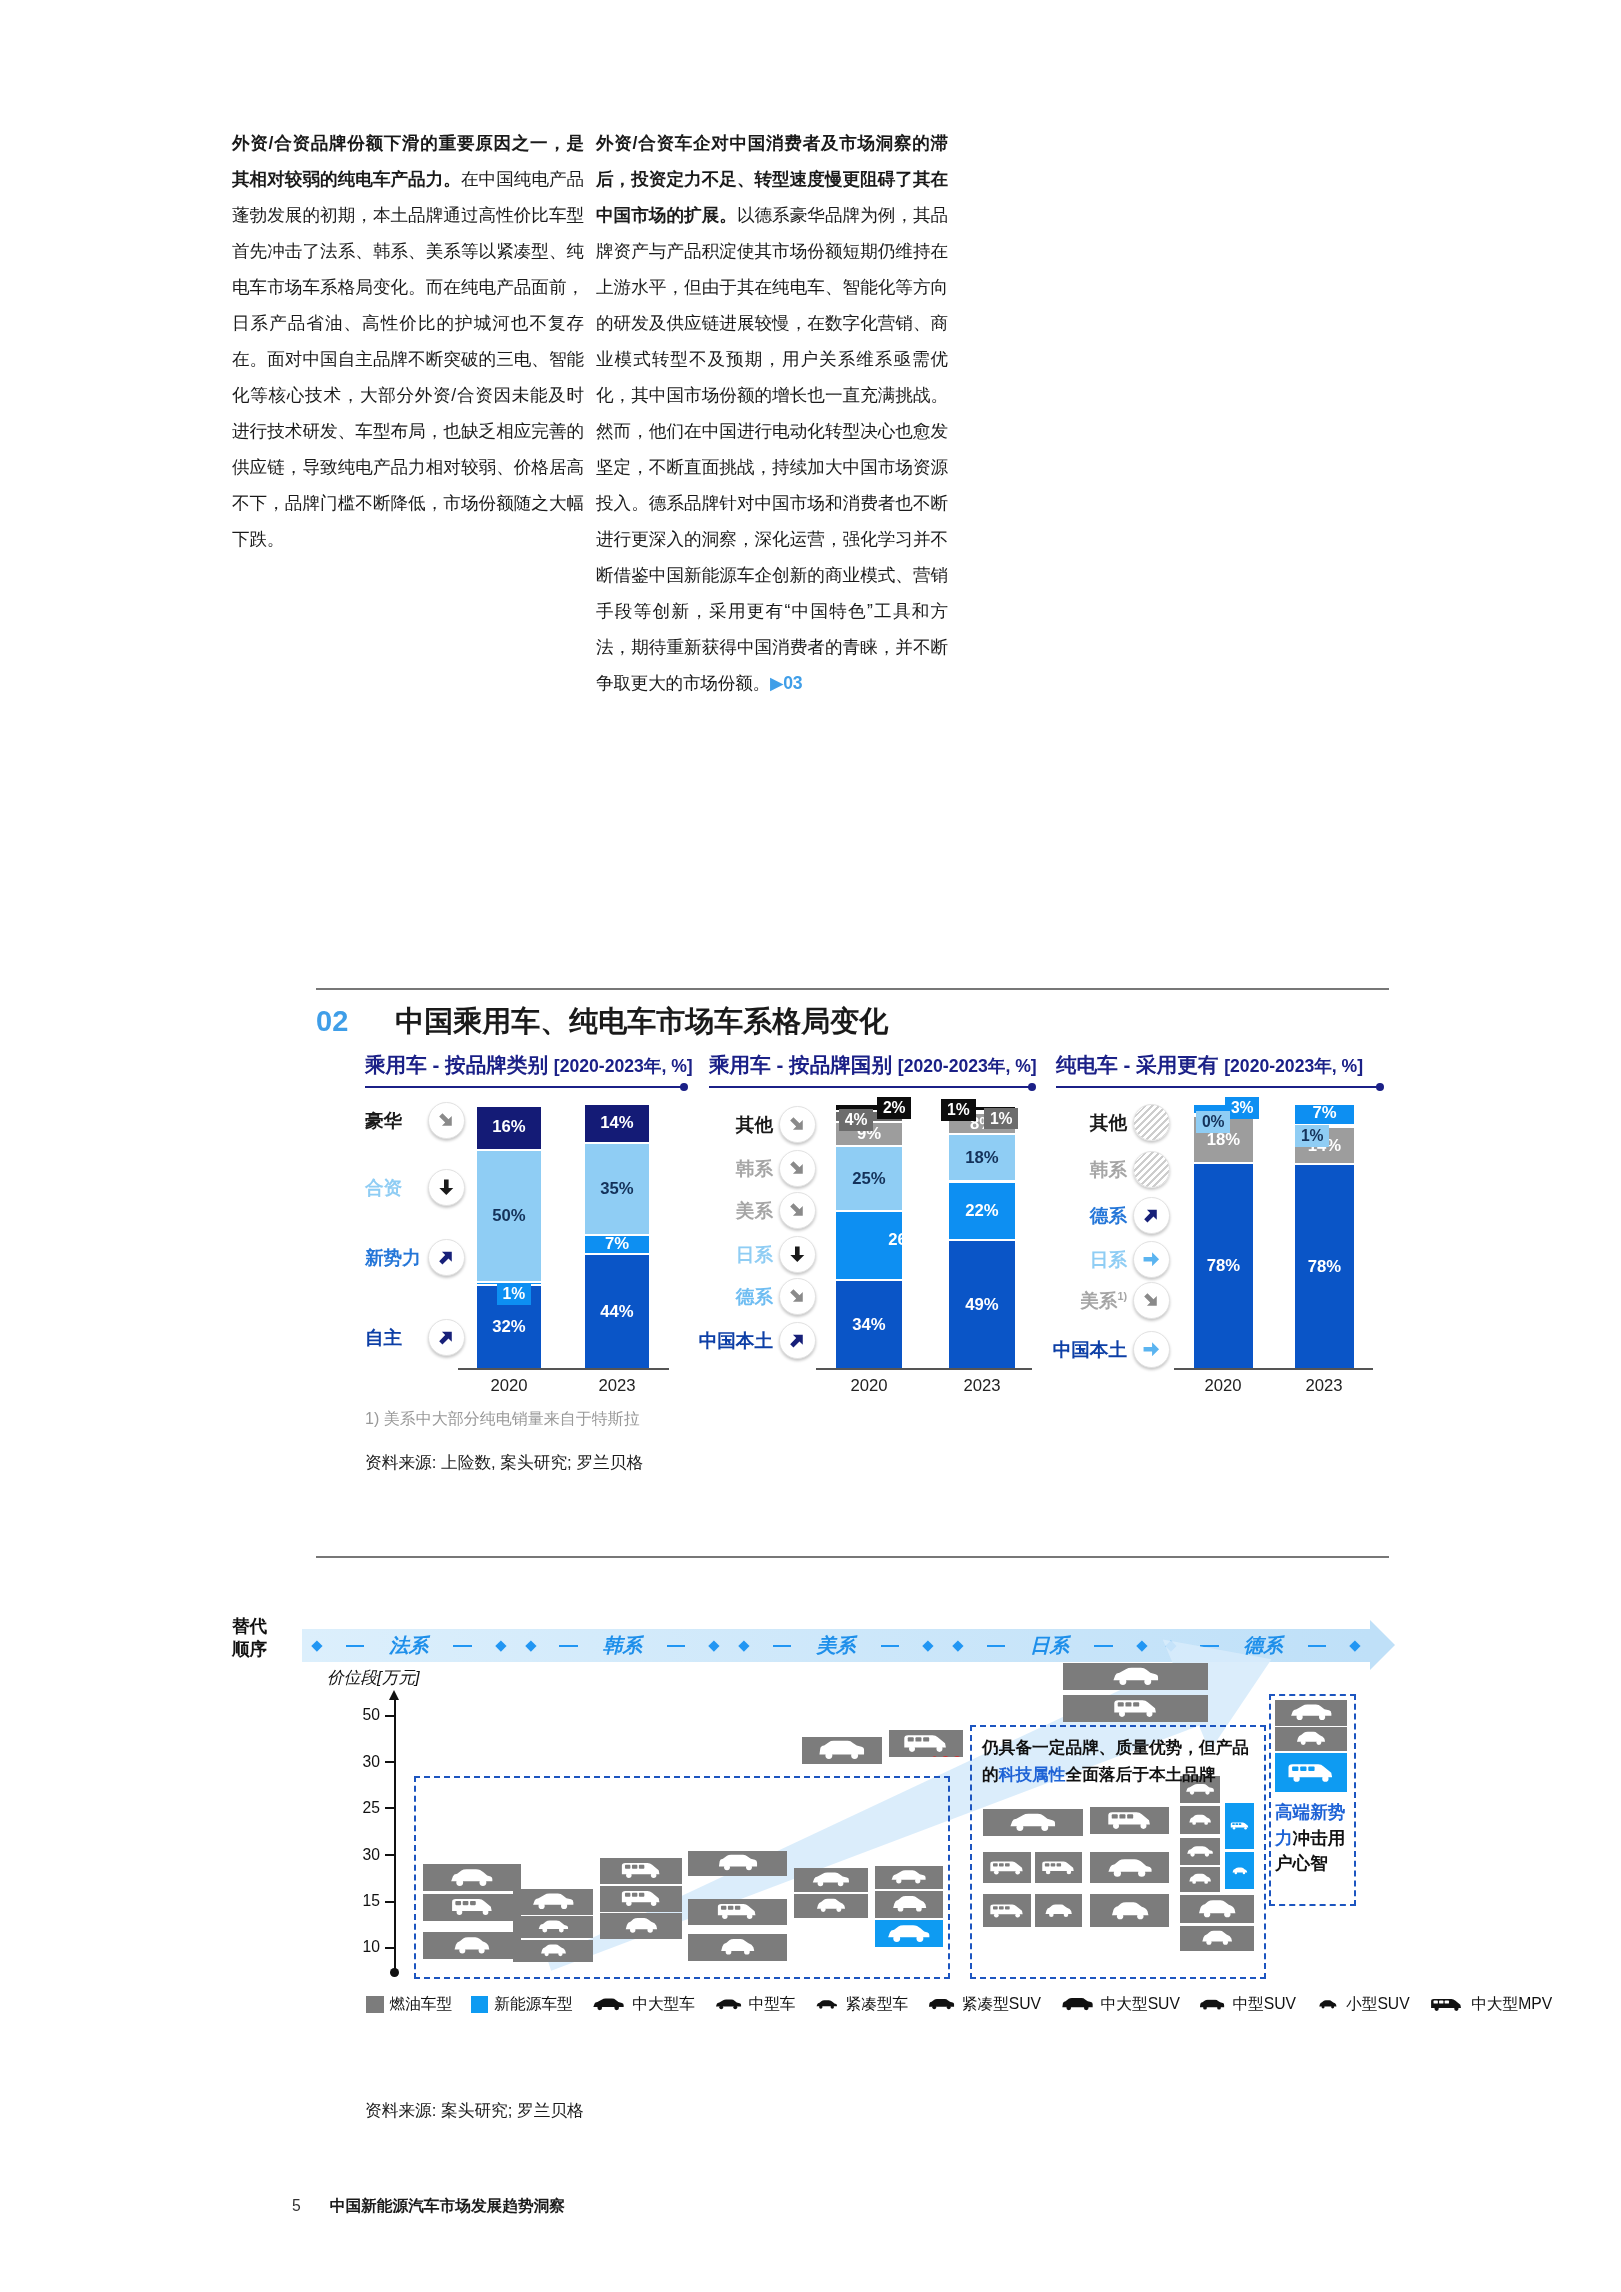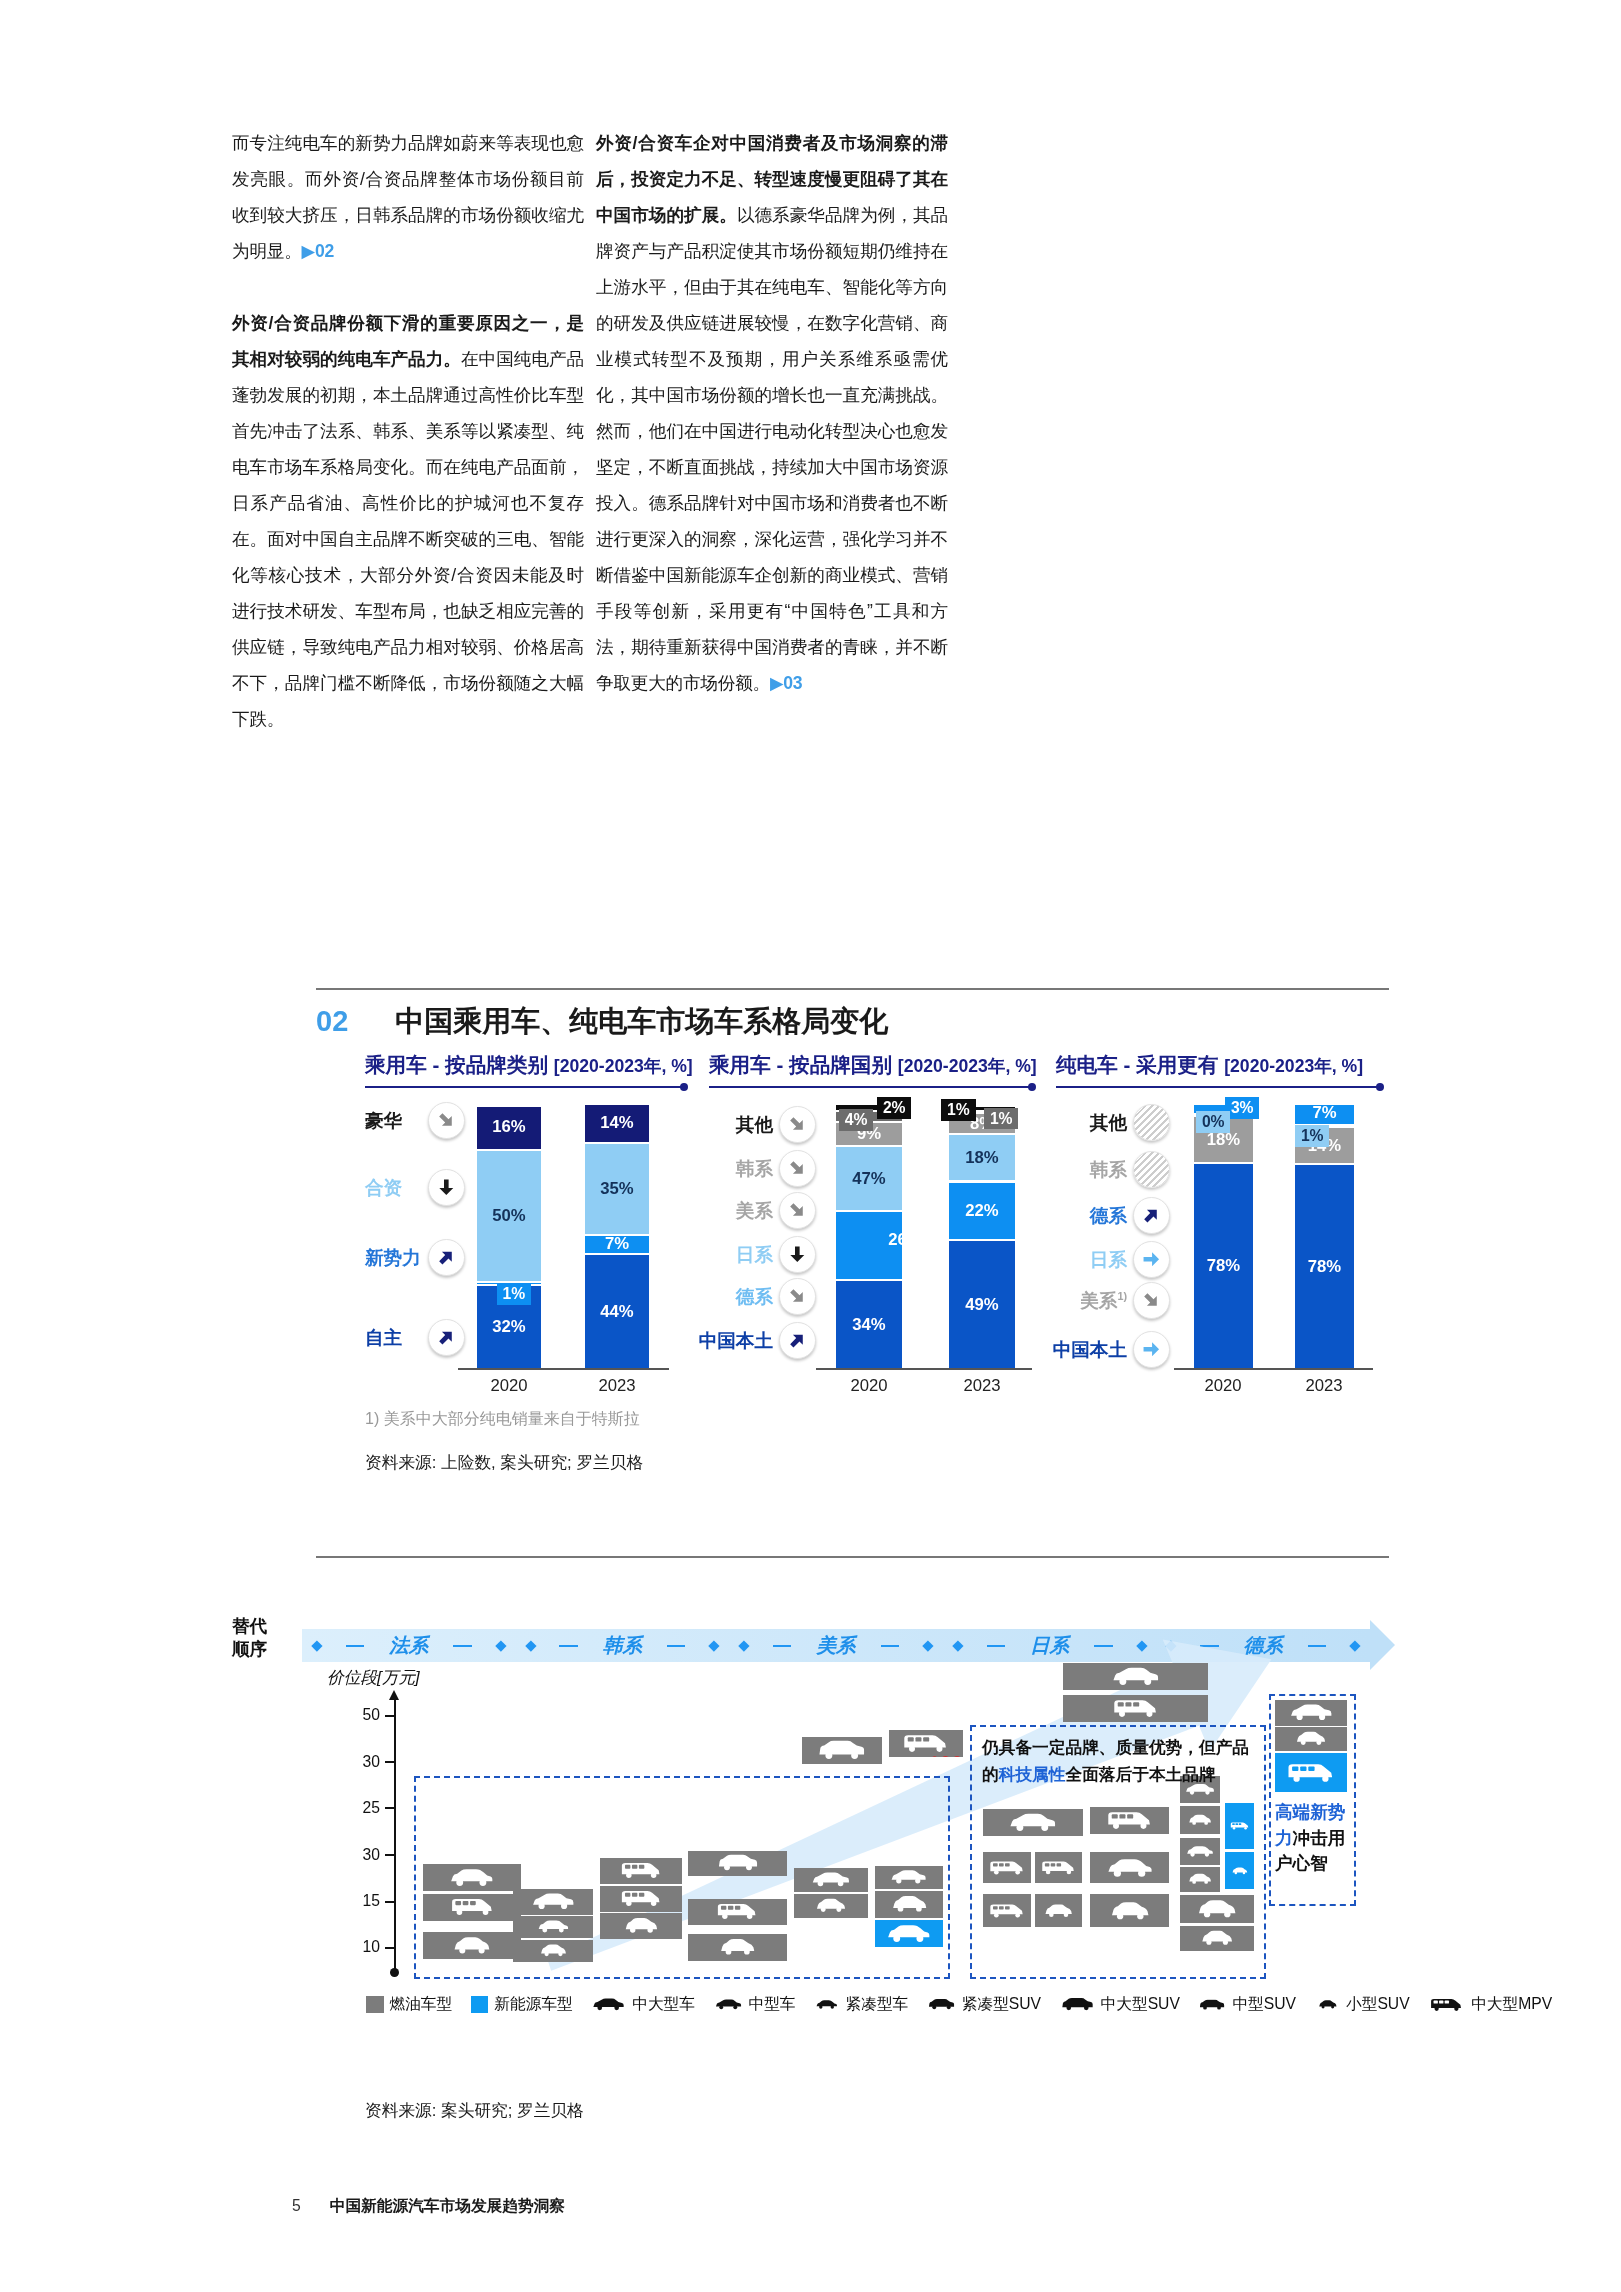--- a/index.html
+++ b/index.html
@@ -109,21 +109,20 @@
     </symbol>
     <symbol id="blk-arrow" viewBox="0 0 24 24">
       <path d="M2 9 L13 9 L13 3 L22 12 L13 21 L13 15 L2 15 Z"></path>
     </symbol>
   </defs>
 </svg>
 
 <div id="page">
 
   <div id="col-left" class="col">
-      <p class="para"><span class="run-n">而专注纯电车的新势力品牌如蔚来等表现也愈发亮眼。而外资/合资品牌整体市场份额目前收到较大挤压，日韩系品牌的市场份额收缩尤为明显。</span><span class="run-ref">▶02</span></p>
       <p class="para"><span class="run-b">外资/合资品牌份额下滑的重要原因之一，是其相对较弱的纯电车产品力。</span><span class="run-n">在中国纯电产品蓬勃发展的初期，本土品牌通过高性价比车型首先冲击了法系、韩系、美系等以紧凑型、纯电车市场车系格局变化。而在纯电产品面前，日系产品省油、高性价比的护城河也不复存在。面对中国自主品牌不断突破的三电、智能化等核心技术，大部分外资/合资因未能及时进行技术研发、车型布局，也缺乏相应完善的供应链，导致纯电产品力相对较弱、价格居高不下，品牌门槛不断降低，市场份额随之大幅下跌。</span></p>
     </div>
   <div id="col-right" class="col">
       <p class="para"><span class="run-b">外资/合资车企对中国消费者及市场洞察的滞后，投资定力不足、转型速度慢更阻碍了其在中国市场的扩展。</span><span class="run-n">以德系豪华品牌为例，其品牌资产与产品积淀使其市场份额短期仍维持在上游水平，但由于其在纯电车、智能化等方向的研发及供应链进展较慢，在数字化营销、商业模式转型不及预期，用户关系维系亟需优化，其中国市场份额的增长也一直充满挑战。然而，他们在中国进行电动化转型决心也愈发坚定，不断直面挑战，持续加大中国市场资源投入。德系品牌针对中国市场和消费者也不断进行更深入的洞察，深化运营，强化学习并不断借鉴中国新能源车企创新的商业模式、营销手段等创新，采用更有“中国特色”工具和方法，期待重新获得中国消费者的青睐，并不断争取更大的市场份额。</span><span class="run-ref">▶03</span></p>
     </div>
 
   <div class="rule" style="left:316px;top:988px;width:1073px"></div>
   <div class="sec-head" style="left:316px;top:1002px">
     <span class="sec-num">02</span><span class="sec-title">中国乘用车、纯电车市场车系格局变化</span>
   </div>
@@ -388,21 +387,21 @@
     </div>
     <div class="bar" style="left: 836px; top: 1105px; width: 66px; height: 264px;">
       <div class="seg" style="top: 0px; height: 5.3px; background: rgb(13, 13, 13);"></div>
       <div class="cbox" style="left: 41px; top: -7.8px; background: rgb(13, 13, 13); color: rgb(255, 255, 255);">2%</div>
       <div class="seg" style="top: 5.3px; height: 10.5px; background: rgb(108, 108, 108); border-top: 2px solid rgb(255, 255, 255);"></div>
       <div class="cbox" style="left: 2.9px; top: 4.3px; background: rgb(108, 108, 108); color: rgb(255, 255, 255);">4%</div>
       <div class="seg" style="top: 16px; height: 24px; background: rgb(157, 157, 157); border-top: 2px solid rgb(255, 255, 255);">
         <div class="slab" style="top: 1.1px; color: rgb(255, 255, 255);">9%</div>
       </div>
       <div class="seg" style="top: 40px; height: 66px; background: rgb(143, 205, 244); border-top: 2px solid rgb(255, 255, 255);">
-        <div class="slab" style="top: 22px; color: rgb(20, 50, 90);">47%</div>
+        <div class="slab" style="top: 22px; color: rgb(20, 50, 90);">25%</div>
       </div>
       <div class="seg" style="top: 105px; height: 69px; background: rgb(13, 143, 242); border-top: 2px solid rgb(255, 255, 255);">
         <div class="slab" style="top: 18px; color: rgb(255, 255, 255); padding-left: 36px;">26%</div>
       </div>
       <div class="seg" style="top: 174px; height: 90px; background: rgb(10, 85, 199); border-top: 2px solid rgb(255, 255, 255);">
         <div class="slab" style="top: 34px; color: rgb(255, 255, 255);">34%</div>
       </div>
     </div>
     <div class="ylab" style="left: 825px; top: 1376px;">2020</div>
     <div class="bar" style="left: 949px; top: 1107px; width: 66px; height: 261px;">

